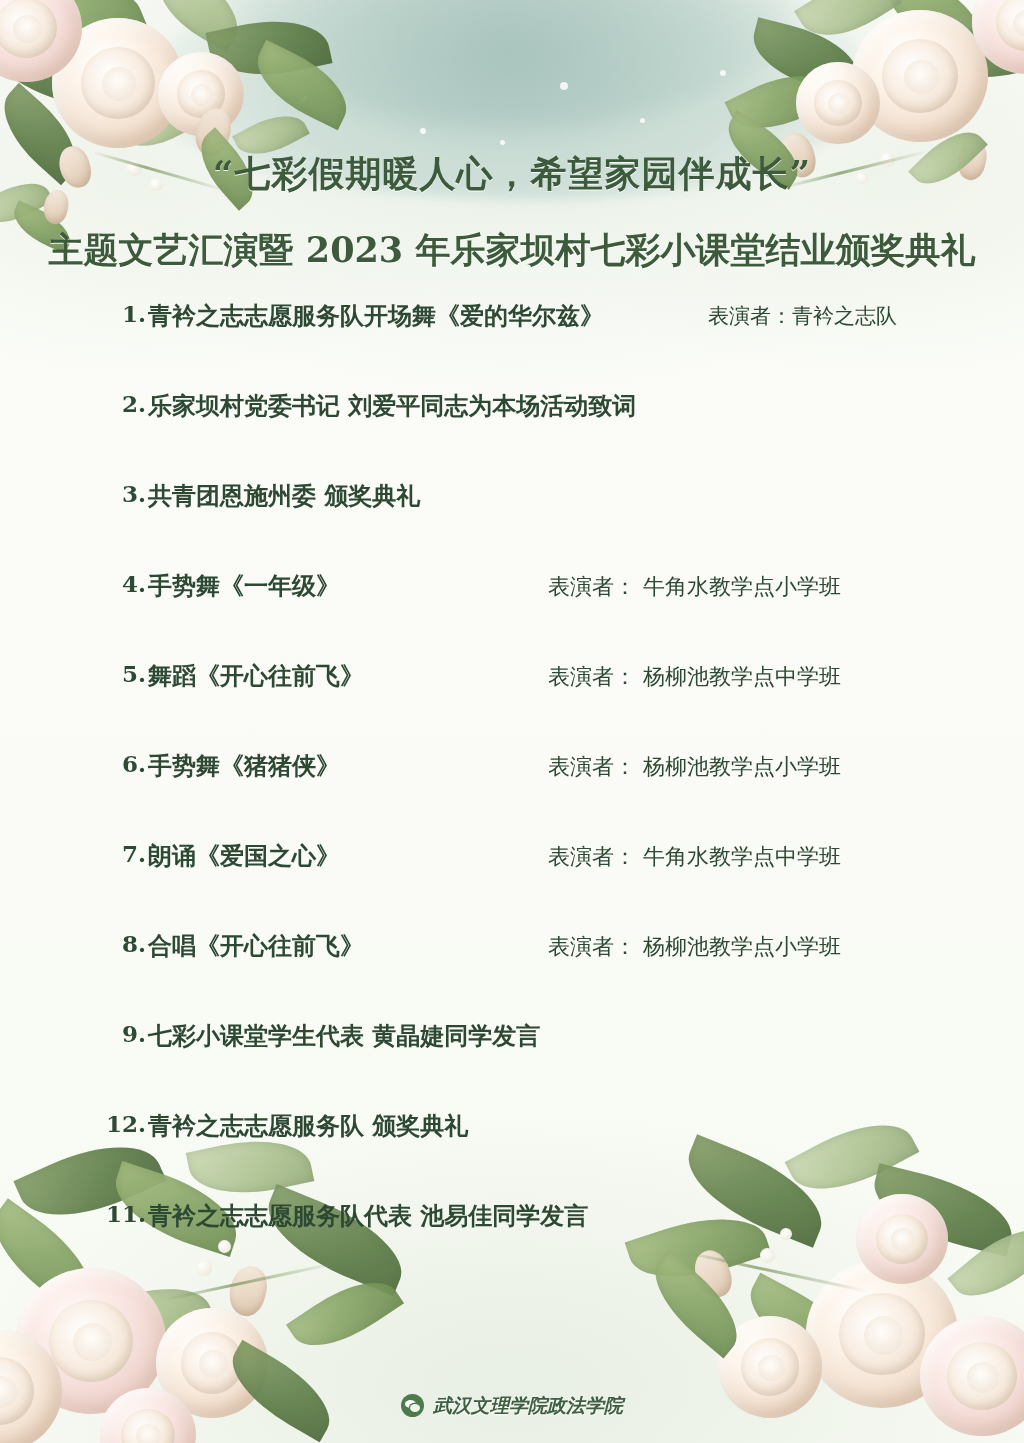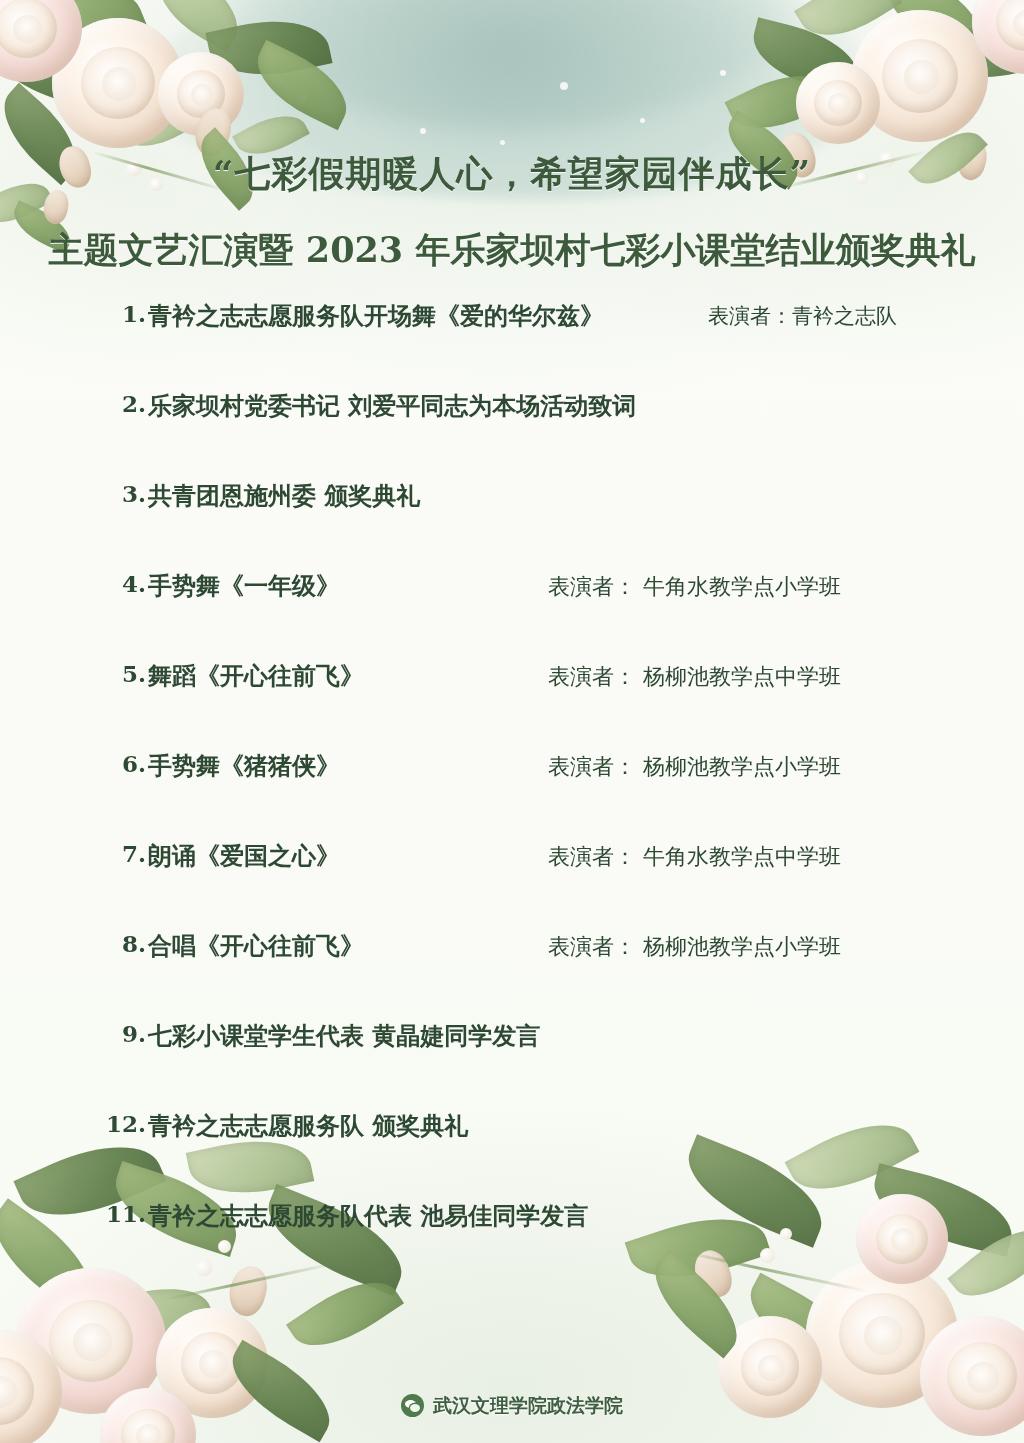--- a/index.html
+++ b/index.html
@@ -195,20 +195,21 @@
   
   .program-row.wide .row-index { left: 92px; width: 54px; }
 
   .footer-badge {
     position: absolute;
     left: 0;
     bottom: 22px;
     width: 1024px;
     text-align: center;
     z-index: 6;
+    font-style: italic;
   }
   .badge-inner {
     display: inline-flex;
     align-items: center;
     gap: 9px;
     color: #3f5e42;
     font-family: "DejaVu Sans", sans-serif;
     font-size: 19px;
     font-weight: 700;
     text-shadow: 0 1px 2px rgba(255,255,255,0.9);

